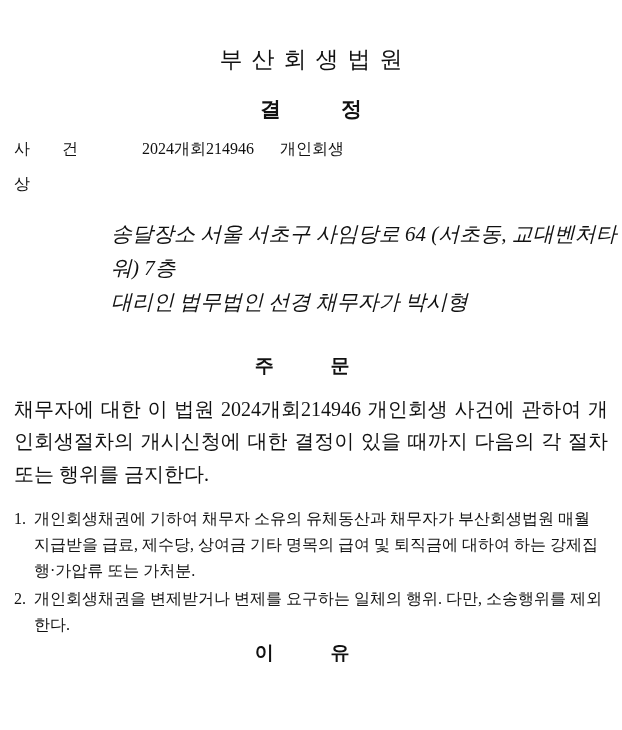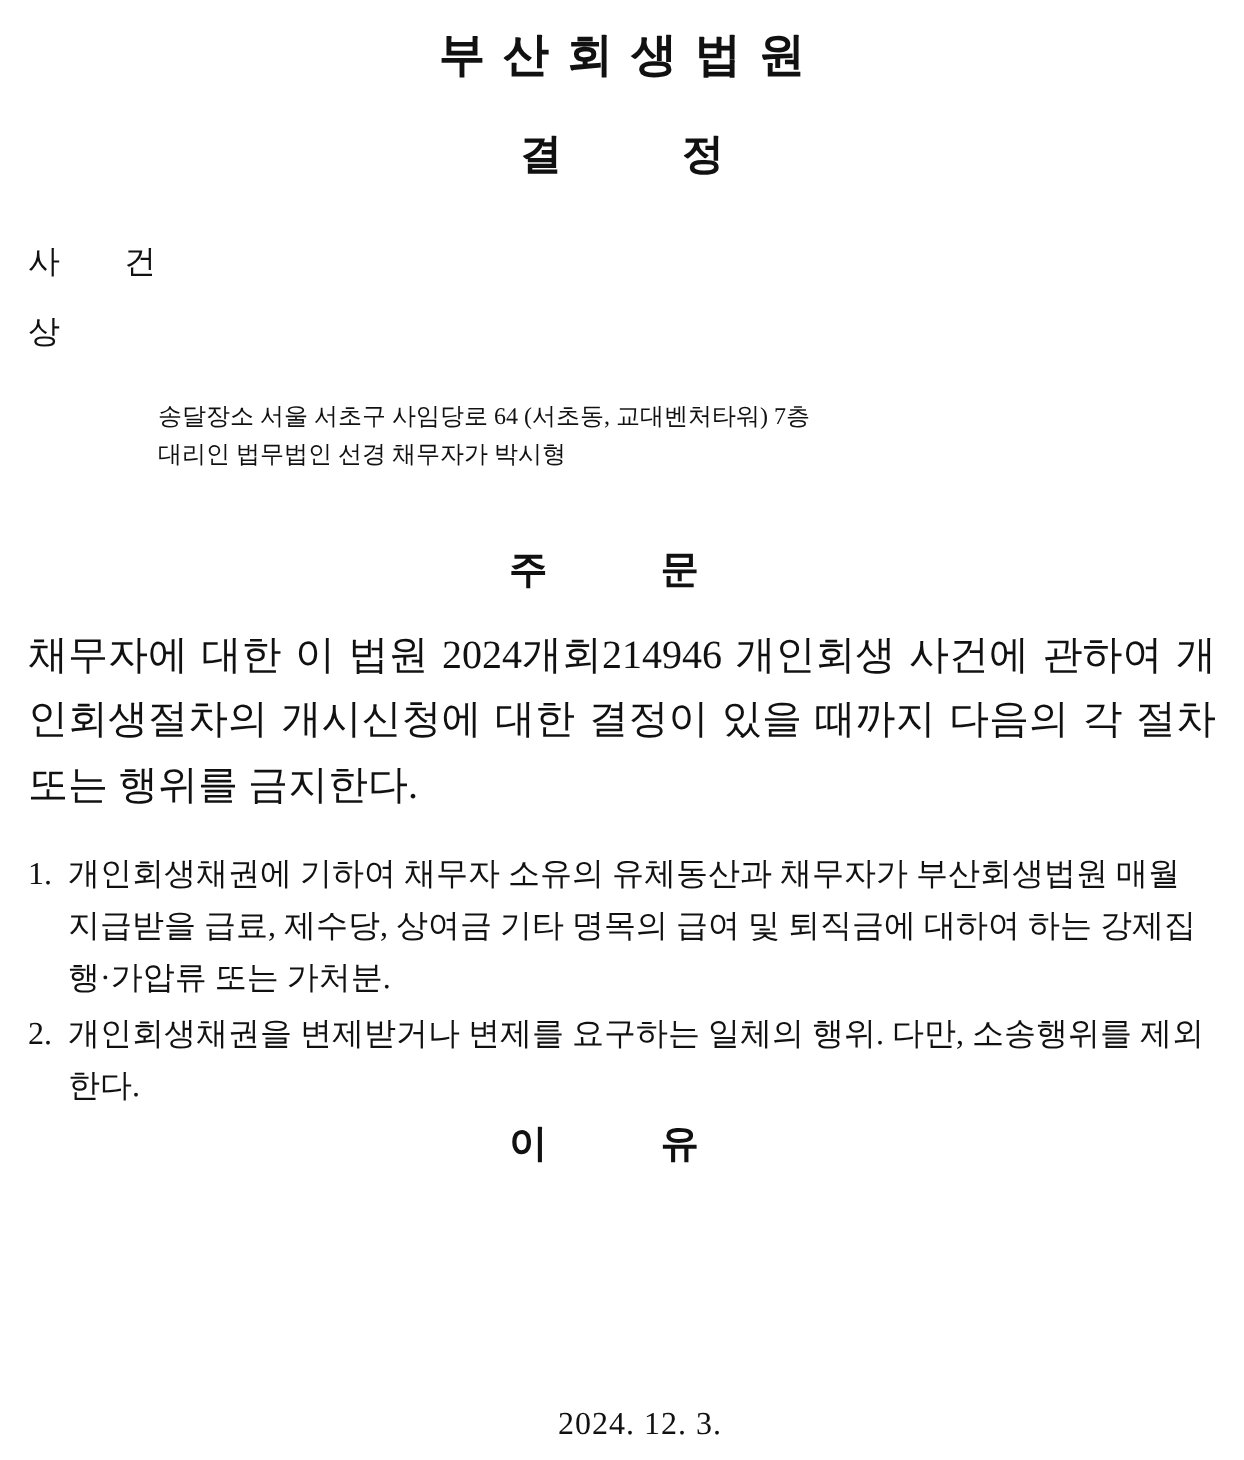--- a/index.html
+++ b/index.html
@@ -18,35 +18,35 @@
   .page {
     position: relative;
     width: 622px;
     height: 730px;
     padding: 0;
     box-sizing: border-box;
   }
   .court-title {
     text-align: center;
     font-size: 23px;
-    font-weight: bold;
+    font-weight: normal;
     letter-spacing: 9px;
-    margin-top: 12px;
+    margin-top: 44px;
     padding-left: 9px;
   }
   .doc-type {
     text-align: center;
     font-size: 21px;
     font-weight: bold;
     letter-spacing: 60px;
     margin-top: 20px;
     padding-left: 60px;
   }
   .meta-block {
-    margin-top: 30px;
+    margin-top: 16px;
     padding-left: 14px;
     font-size: 16px;
   }
   .meta-row {
     display: flex;
     align-items: baseline;
     margin-bottom: 14px;
   }
   .meta-label {
     width: 128px;
@@ -54,23 +54,24 @@
     flex: 0 0 128px;
   }
   .meta-value {
     flex: 1 1 auto;
   }
   .meta-value .spaced {
     margin-left: 22px;
   }
   .address-block {
     margin-top: 22px;
-    padding-left: 79px;
-    font-size: 12px;
+    padding-left: 111px;
+    font-size: 21px;
     line-height: 1.62;
+    font-style: italic;
   }
   .section-heading {
     text-align: center;
     font-size: 19px;
     font-weight: bold;
     letter-spacing: 26px;
     padding-left: 8px;
   }
   .heading-jumun { margin-top: 34px; }
   .heading-iyu { }
@@ -114,20 +115,24 @@
 
 <div class="page">
 
   <div class="court-title">부산회생법원</div>
 
   <div class="doc-type">결정</div>
 
   <div class="meta-block">
     <div class="meta-row">
       <span class="meta-label">사    건</span>
+      <span class="meta-value">
+        <span>2024개회214946</span>
+        <span class="spaced">개인회생</span>
+      </span>
     </div>
     <div class="meta-row">
       <span class="meta-value">
         <span>상</span>
       </span>
     </div>
   </div>
 
   <div class="address-block">
     <div>송달장소  서울 서초구 사임당로 64 (서초동, 교대벤처타워) 7층</div>

